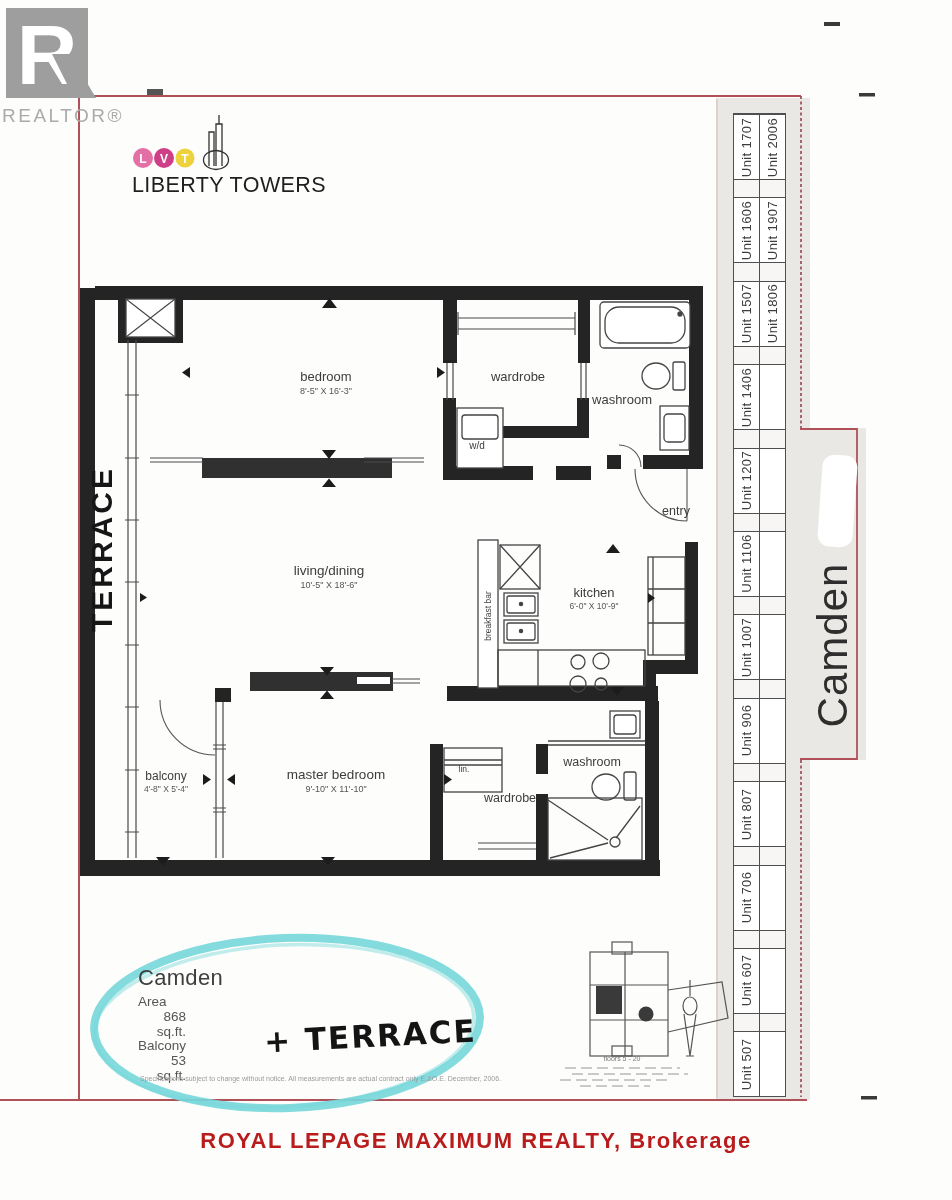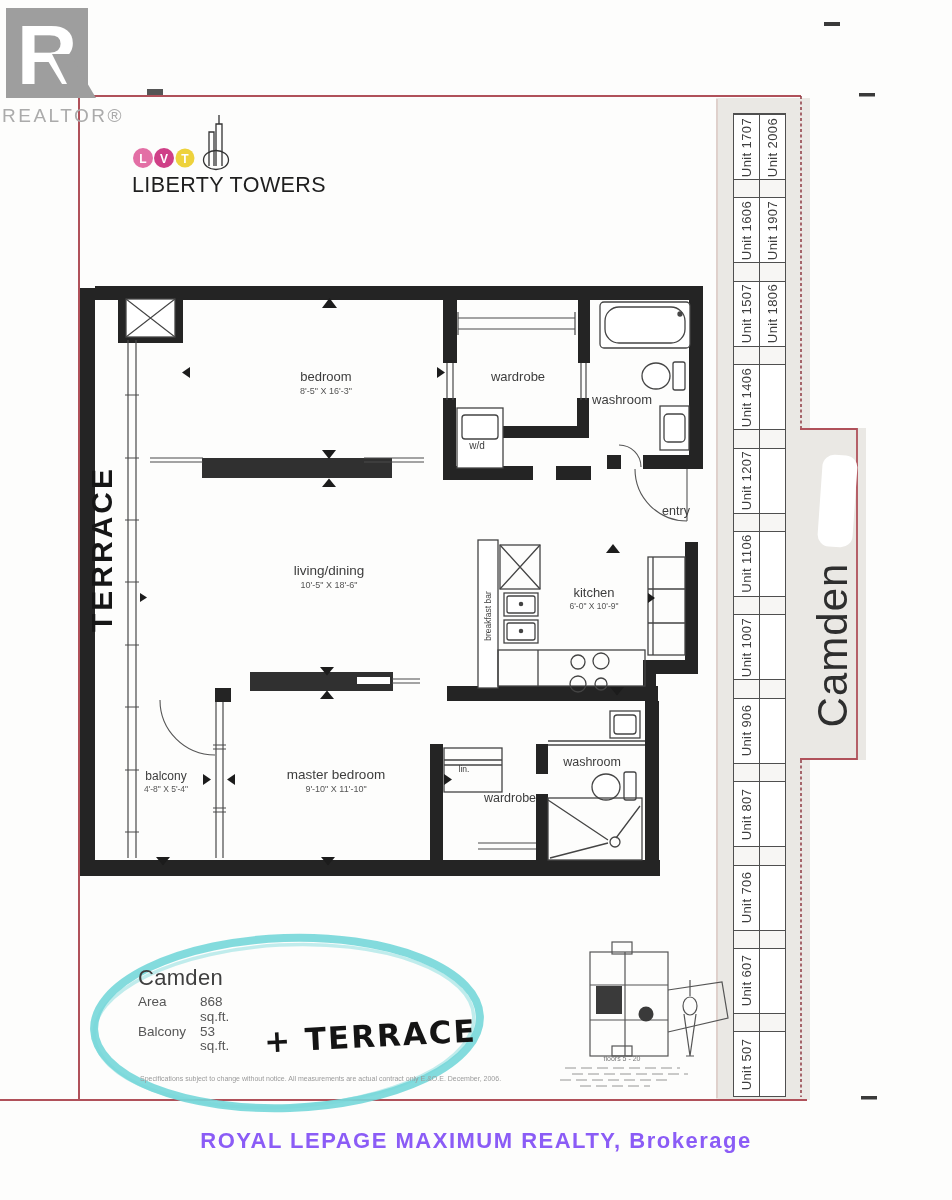--- a/index.html
+++ b/index.html
@@ -21,29 +21,29 @@
   .camden-panel { position:absolute; left:800px; top:428px; width:66px; height:332px; }
   .camden-panel .whiteout { position:absolute; left:20px; top:27px; width:35px; height:92px;
                             background:#fff; border-radius:12px; transform:rotate(4deg); }
   .camden-panel .model { position:absolute; left:50%; top:217px; transform:translate(-50%,-50%) rotate(-90deg);
                          font-size:42px; color:#2e2e2e; white-space:nowrap; letter-spacing:1px; }
 
   
   .summary { position:absolute; left:138px; top:968px; width:340px; }
   .s-name, .s-type { font-size:22px; color:#3f3f3f; line-height:19px; letter-spacing:0.3px; }
   .s-table { margin-top:8px; font-size:13.5px; color:#565656; }
-  .s-row { display:flex; line-height:14.8px; }
-  .s-label { width:62px; } .s-value { width:48px; }
+  .s-row { display:flex; line-height:14.8px;flex-direction:column; }
+  .s-label { width:62px; } .s-value { width:48px; text-align:right; }
   .s-note { position:absolute; left:126px; top:50px; font-size:31px; font-weight:800; color:#141414;
             transform:rotate(-3deg); letter-spacing:2px; white-space:nowrap;
             font-family:"DejaVu Sans", sans-serif; }
   .s-disclaimer { position:absolute; left:2px; top:107px; font-size:7px; color:#9b9b9b; white-space:nowrap; }
 
   .watermark { position:absolute; left:0; top:1128px; width:952px; text-align:center;
-               font-size:22px; font-weight:700; color:#8b5cf6; letter-spacing:1.5px; }
+               font-size:22px; font-weight:700; color:#b91c1c; letter-spacing:1.5px; }
 </style>
 </head>
 <body>
 
 <svg class="overlay" viewBox="0 0 952 1200">
 
   <g>
     <rect x="716" y="98" width="94" height="1002" fill="#eae8e4"></rect>
     <rect x="800" y="428" width="66" height="332" fill="#eae8e4"></rect>
     <line x1="717" y1="99" x2="717" y2="1098" stroke="#d4b9b3" stroke-width="1"></line>

